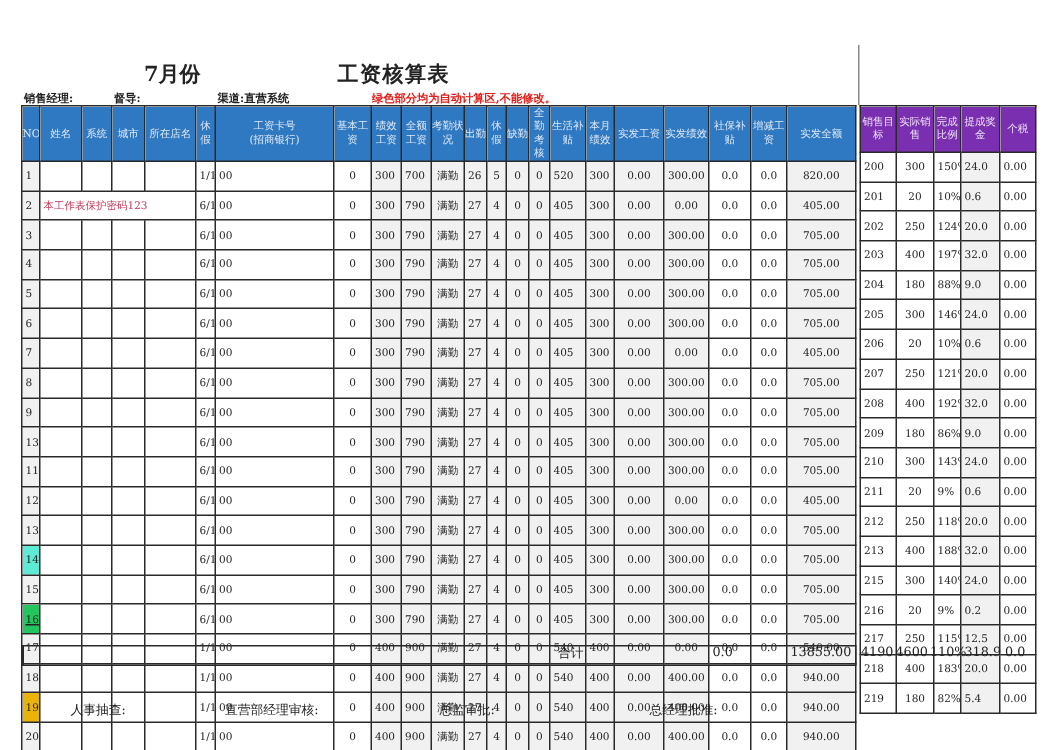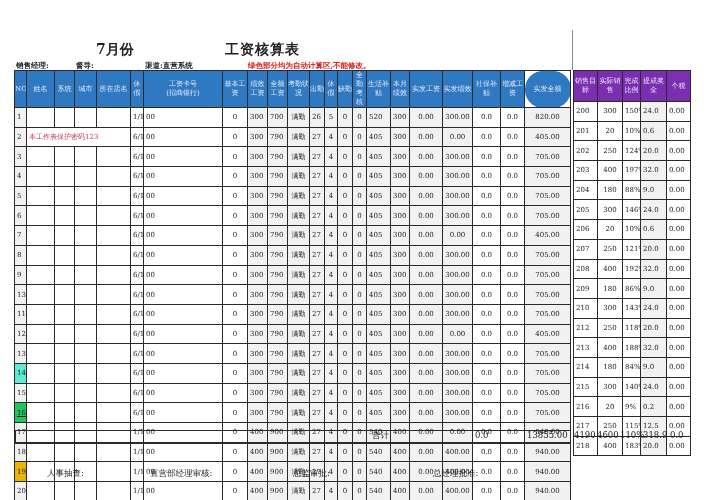--- a/index.html
+++ b/index.html
@@ -75,21 +75,21 @@
         <th style="white-space: pre-line;">出勤</th>
         <th style="white-space: pre-line;">休假</th>
         <th style="white-space: pre-line;">缺勤</th>
         <th style="white-space: pre-line;">全勤考核</th>
         <th style="white-space: pre-line;">生活补贴</th>
         <th style="white-space: pre-line;">本月绩效</th>
         <th style="white-space: pre-line;">实发工资</th>
         <th style="white-space: pre-line;">实发绩效</th>
         <th style="white-space: pre-line;">社保补贴</th>
         <th style="white-space: pre-line;">增减工资</th>
-        <th style="white-space: pre-line; border-radius: 18px;">实发全额</th>
+        <th style="white-space: pre-line;">实发全额</th>
       </tr>
     </thead>
   <tbody id="left-body">
       <tr>
         <td class="l" style="background: rgb(241, 241, 241);">1</td>
         <td class="l"></td>
         <td class="l"></td>
         <td class="l"></td>
         <td class="l"></td>
         <td class="l">1/1</td>
@@ -655,41 +655,41 @@
         <td class="l">0.00</td>
       </tr>
       <tr>
         <td class="l">210</td>
         <td class="c">300</td>
         <td class="l">143%</td>
         <td class="l g">24.0</td>
         <td class="l">0.00</td>
       </tr>
       <tr>
+        <td class="l">211</td>
+        <td class="c">20</td>
+        <td class="l">9%</td>
+        <td class="l g">0.6</td>
+        <td class="l">0.00</td>
+      </tr>
+      <tr>
         <td class="l">212</td>
         <td class="c">250</td>
         <td class="l">118%</td>
         <td class="l g">20.0</td>
         <td class="l">0.00</td>
       </tr>
       <tr>
         <td class="l">213</td>
         <td class="c">400</td>
         <td class="l">188%</td>
         <td class="l g">32.0</td>
         <td class="l">0.00</td>
       </tr>
       <tr>
-        <td class="l">214</td>
-        <td class="c">180</td>
-        <td class="l">84%</td>
-        <td class="l g">9.0</td>
-        <td class="l">0.00</td>
-      </tr>
-      <tr>
         <td class="l">215</td>
         <td class="c">300</td>
         <td class="l">140%</td>
         <td class="l g">24.0</td>
         <td class="l">0.00</td>
       </tr>
       <tr>
         <td class="l">216</td>
         <td class="c">20</td>
         <td class="l">9%</td>
@@ -701,20 +701,27 @@
         <td class="c">250</td>
         <td class="l">115%</td>
         <td class="l g">12.5</td>
         <td class="l">0.00</td>
       </tr>
       <tr>
         <td class="l">218</td>
         <td class="c">400</td>
         <td class="l">183%</td>
         <td class="l g">20.0</td>
+        <td class="l">0.00</td>
+      </tr>
+      <tr>
+        <td class="l">219</td>
+        <td class="c">180</td>
+        <td class="l">82%</td>
+        <td class="l g">5.4</td>
         <td class="l">0.00</td>
       </tr>
     </tbody>
 </table>
 
 <div class="abs" style="left:14px;top:430px;width:554px;height:12px;border:1px solid #2a2a2a;border-left-width:2px;"></div>
 <div class="abs" style="left:372px;top:430px;font-size:8.5px;">合计</div>
 <div class="abs" style="left:475px;top:430px;font-size:8.5px;">0.0</div>
 <div class="abs" style="left:527px;top:430px;font-size:8.5px;">13855.00</div>
 <div class="abs" style="left:574px;top:430px;font-size:8.5px;">4190</div>

